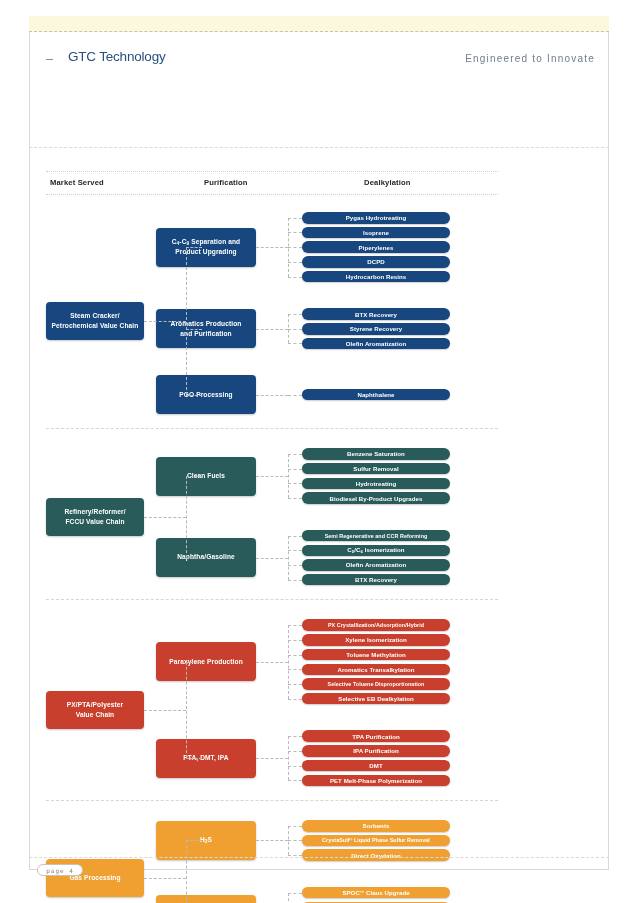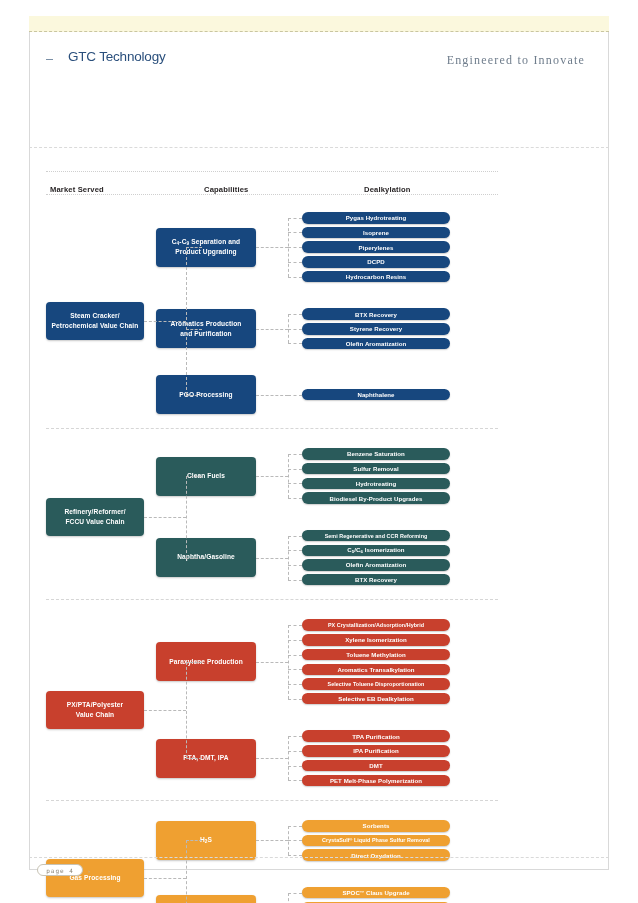--- a/index.html
+++ b/index.html
@@ -38,39 +38,39 @@
   .brand-dash {
     position: absolute; left: 17px; top: 19px;
     width: 7px; height: 1px; background: #7a8fa6;
   }
   .brand-title {
     position: absolute; left: 31px; top: 9px;
     font-size: 13.5px; letter-spacing: -0.2px;
     color: #2a4f7c; font-weight: 400; margin-left: 8px;
   }
   .tagline {
-    position: absolute; right: 24px; top: 13px;
-    font-family: Liberation Serif, serif;
-    font-size: 12px; letter-spacing: 1.2px;
+    position: absolute; right: 14px; top: 13px;
+    font-family: Liberation Sans, sans-serif;
+    font-size: 10px; letter-spacing: 1.2px;
     color: #6f7d8c;
   }
   .header-rule {
     position: absolute; left: 29px; top: 147px;
     width: 580px; height: 0;
     border-top: 1px dashed #dadada;
   }
 
   
   .col-headers {
     position: absolute; left: 46px; top: 178px; width: 450px; height: 14px;
   }
   .col-headers .ch {
     position: absolute; top: 0;
     font-size: 7.6px; font-weight: bold; color: #231f20;
-    letter-spacing: 0.15px; white-space: nowrap; margin-top: 7px;
+    letter-spacing: 0.15px; white-space: nowrap;
   }
   .ch-market { left: 4px; }
   .ch-cap    { left: 158px; }
   .ch-tech   { left: 318px; }
   .hdr-rule-top {
     position: absolute; left: 46px; top: 171px; width: 452px; height: 0;
     border-top: 1px dotted #cfcfcf;
   }
   .hdr-rule-bot {
     position: absolute; left: 46px; top: 194px; width: 452px; height: 0;
@@ -164,21 +164,21 @@
   <div class="header">
     <div class="brand-dash"></div>
     <div class="brand-title">GTC Technology</div>
     <div class="tagline">Engineered to Innovate</div>
   </div>
   <div class="header-rule"></div>
 
   <div class="hdr-rule-top"></div>
   <div class="col-headers">
     <div class="ch ch-market">Market Served</div>
-    <div class="ch ch-cap">Capabilities</div>
+    <div class="ch ch-cap">Purification</div>
     <div class="ch ch-tech">Dealkylation</div>
   </div>
   <div class="hdr-rule-bot"></div>
 
   <div id="diagram-root">
       <div class="cap-box" style="top: 227.65px; background: rgb(23, 71, 126);">
         <span>C<sub>4</sub>-C<sub>9</sub> Separation and<br>Product Upgrading</span>
       </div>
       <div class="tech-pill" style="top: 212px; background: rgb(23, 71, 126);">
         <span>Pygas Hydrotreating</span>

